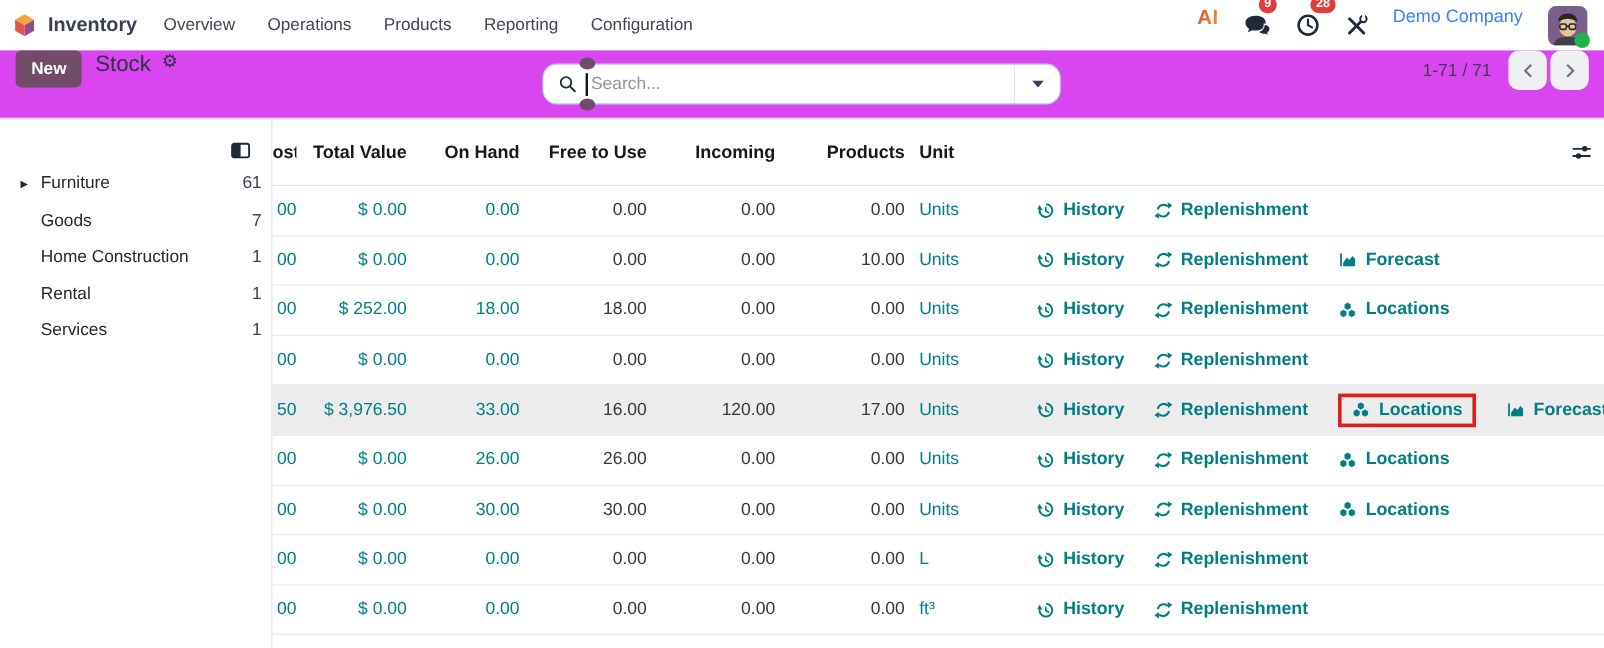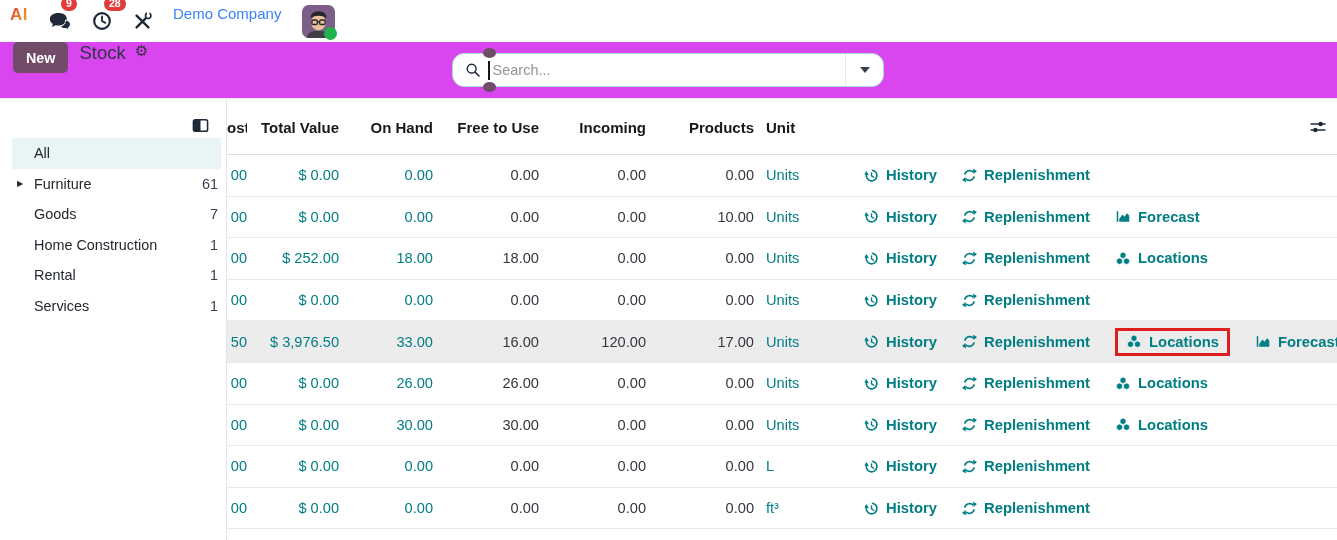--- a/index.html
+++ b/index.html
@@ -84,20 +84,37 @@
   .c-actions { flex:1; display:flex; gap:25px; padding-left:40px; align-items:center; }
   .teal { color:#017E84; }
   .dark { color:#34373f; }
   .action-btn { display:inline-flex; align-items:center; gap:7px; color:#017E84; font-weight:600; font-size:14.8px; cursor:pointer; }
   .red-box { display:inline-flex; border:3px solid #de1f1f; padding:3px 8px; margin:-3px 0; }
 </style>
 </head>
 <body>
 
 <header class="navbar">
+  <div class="nav-left">
+    <span class="app-icon">
+      <svg width="21" height="22" viewBox="0 0 24 24">
+        <path d="M12 1.5 L21 6.8 L12 12 L3 6.8 Z" fill="#f3a43a"></path>
+        <path d="M3 6.8 L12 12 V22.5 L3 17.3 Z" fill="#e2574c"></path>
+        <path d="M21 6.8 L12 12 V22.5 L21 17.3 Z" fill="#8f4e8b"></path>
+      </svg>
+    </span>
+    <span class="app-name">Inventory</span>
+    <nav class="menus">
+      <span class="menu-item">Overview</span>
+      <span class="menu-item">Operations</span>
+      <span class="menu-item">Products</span>
+      <span class="menu-item">Reporting</span>
+      <span class="menu-item">Configuration</span>
+    </nav>
+  </div>
   <div class="nav-right">
     <span class="ai-logo">AI</span>
     <span class="icon-wrap">
       <svg width="22" height="19" viewBox="0 0 26 22">
         <path d="M11 1 C5.2 1 1 4.1 1 8 c0 2.3 1.4 4.4 3.5 5.7 L3.6 17.4 l4.2-2.1 c1 .3 2.1 .4 3.2 .4 5.8 0 10-3.1 10-7.7 S16.8 1 11 1 Z" fill="#1f2937"></path>
         <path d="M19.5 9.3 c3.4 .4 5.8 2.4 5.8 4.9 0 1.5 -.9 2.9 -2.3 3.8 l.6 3 -3-1.7 c-.5 .1 -1 .1 -1.6 .1 -2.5 0 -4.7 -1.1 -5.7 -2.7 3.8 -.6 6.5 -3.4 6.2 -7.4 Z" fill="#1f2937" stroke="#fff" stroke-width="1.1"></path>
       </svg>
       <span class="badge">9</span>
     </span>
     <span class="icon-wrap">
@@ -150,36 +167,45 @@
     </span>
     <span class="placeholder">Search...</span>
     <span class="search-divider"></span>
     <span class="search-caret">
       <svg width="10" height="6" viewBox="0 0 10 6">
         <path d="M0 0 L5 6 L10 0 Z" fill="#374151"></path>
       </svg>
     </span>
   </div>
 
+  <div class="cp-right">
+    <span class="pager-text">1-71 / 71</span>
+    <button class="pager-btn">
+      <svg width="9" height="14" viewBox="0 0 9 14">
+        <polyline points="7,2 2,7 7,12" fill="none" stroke="#6f7377" stroke-width="1.8"></polyline>
+      </svg>
+    </button>
+    <button class="pager-btn">
+      <svg width="9" height="14" viewBox="0 0 9 14">
+        <polyline points="2,2 7,7 2,12" fill="none" stroke="#6f7377" stroke-width="1.8"></polyline>
+      </svg>
+    </button>
+  </div>
 </div>
 
 <div class="content">
 
   <aside class="sidebar">
     <span class="panel-toggle">
       <svg width="17" height="17" viewBox="0 0 24 24">
         <rect x="2" y="4" width="20" height="16" rx="2.5" fill="none" stroke="#1f2937" stroke-width="2.2"></rect>
         <path d="M4.5 4 H12 V20 H4.5 a2.5 2.5 0 0 1 -2.5 -2.5 V6.5 A2.5 2.5 0 0 1 4.5 4 Z" fill="#1f2937"></path>
       </svg>
     </span>
     <ul class="cat-list" id="cat-list">
-        <li class="cat-item active">
-          <span>All</span>
-          <span class="count"></span>
-        </li>
         <li class="cat-item">
           <span class="caret">▶</span>
           <span>Furniture</span>
           <span class="count">61</span>
         </li>
         <li class="cat-item">
           <span>Goods</span>
           <span class="count">7</span>
         </li>
         <li class="cat-item">

